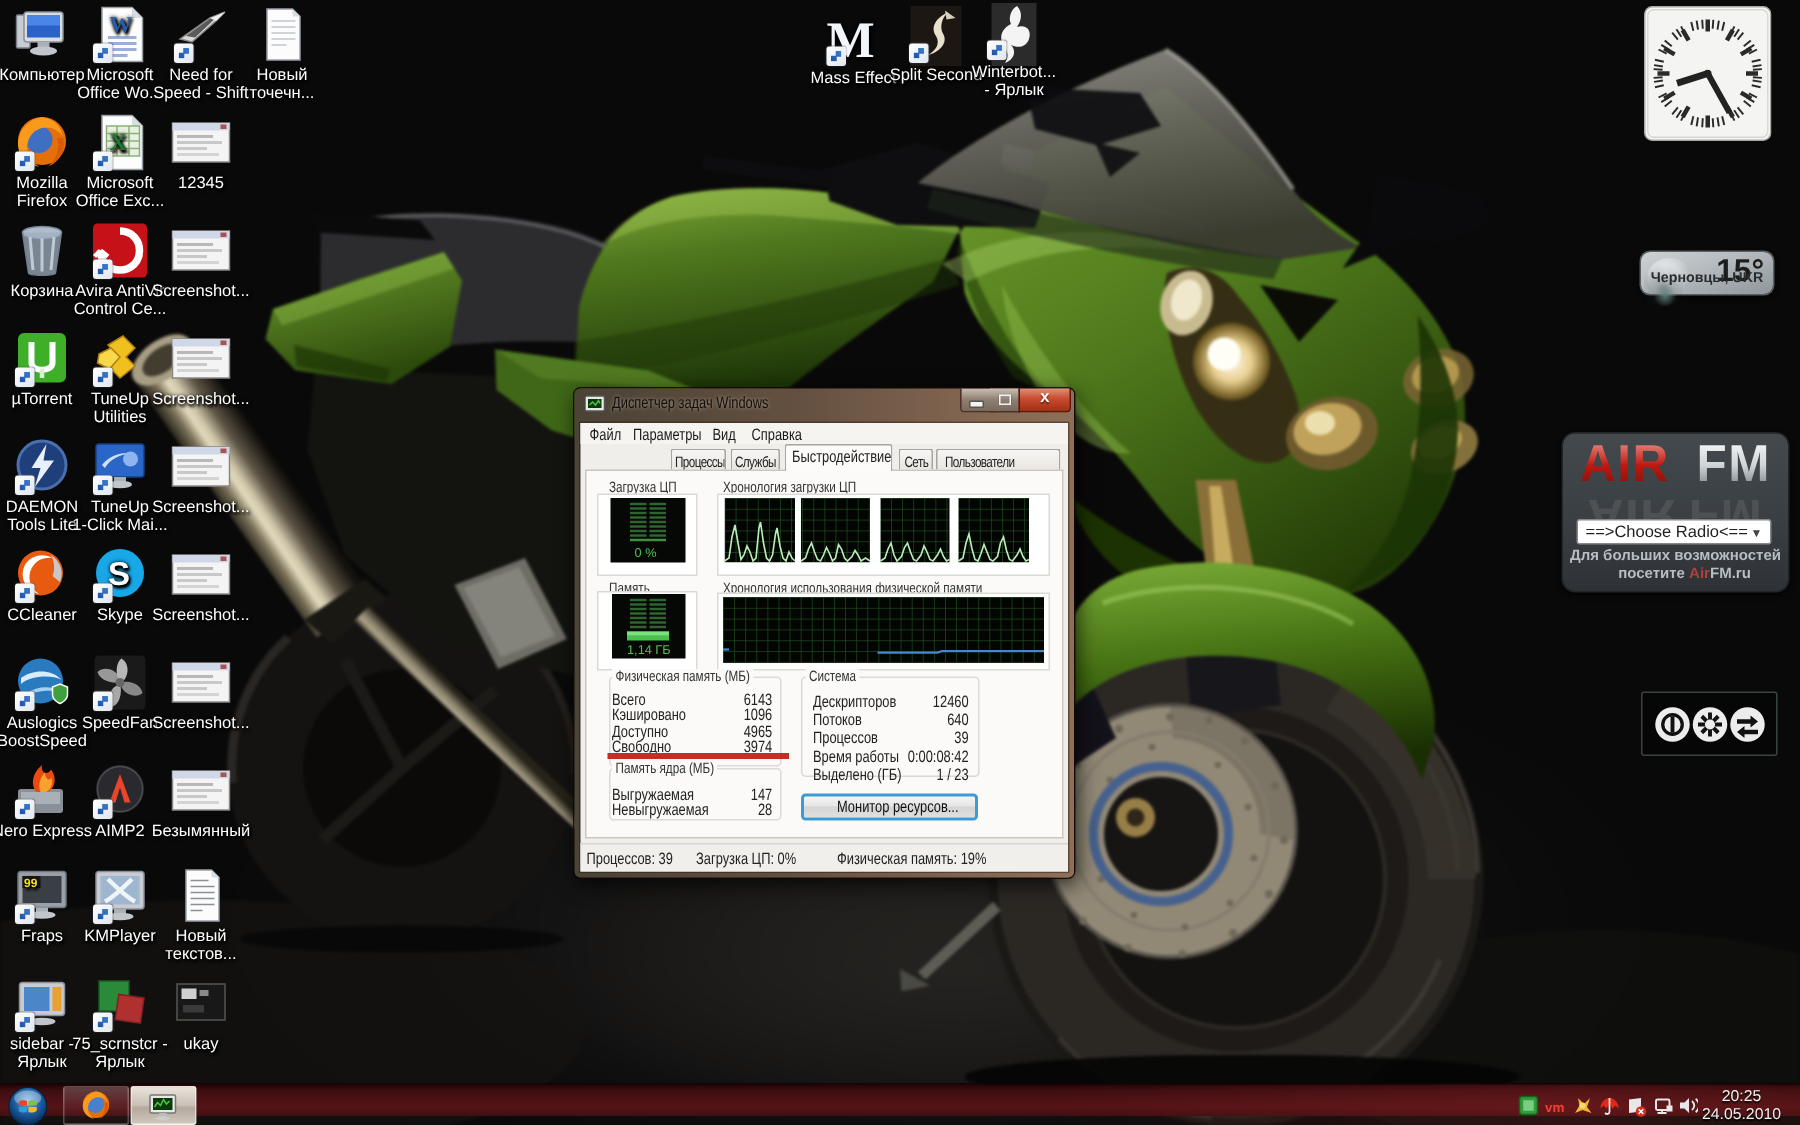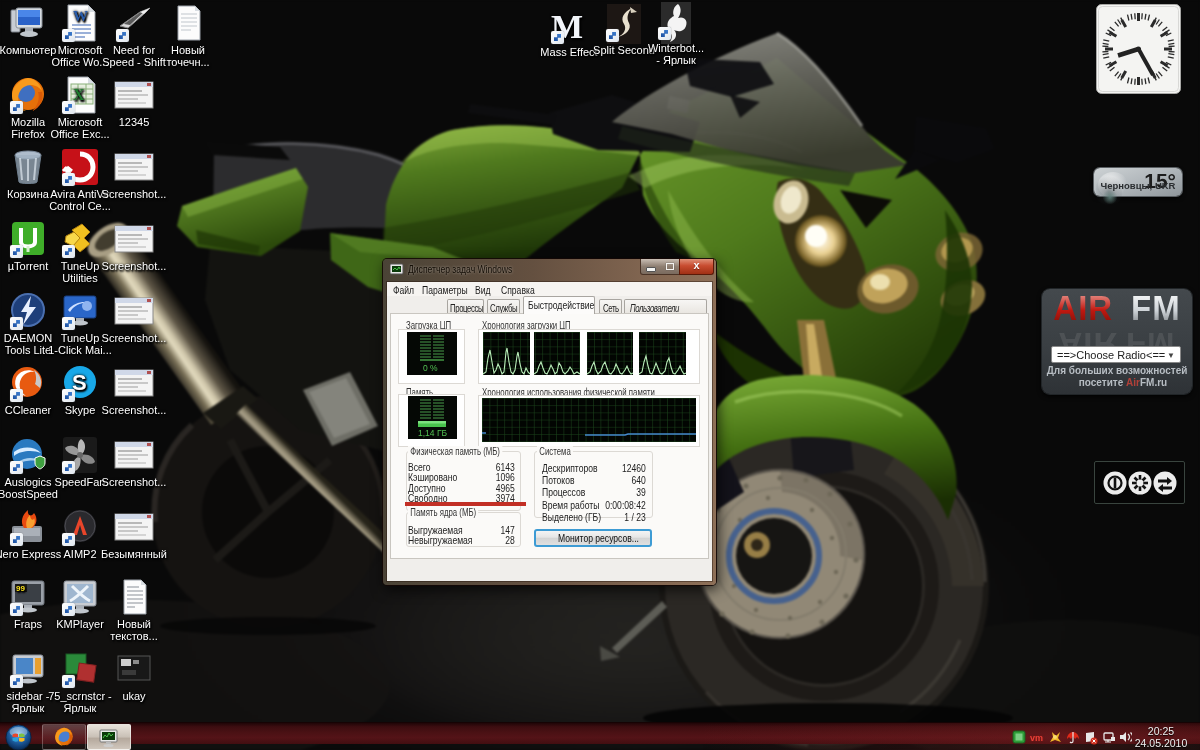--- a/index.html
+++ b/index.html
@@ -696,21 +696,21 @@
           </div>
    <div class="tab" style="left:100px;width:33px;">
             <span class="n9" style="position:absolute;left:2px;top:2px;color:#222;">Службы</span>
           </div>
    <div class="abs" style="left:136px;top:0px;width:72px;height:18px;background:#fcfbfa;border:1px solid #a8a5a0;border-bottom:none;border-radius:2px 2px 0 0;box-sizing:border-box;">
      <span class="n" style="position:absolute;left:4px;top:2px;">Быстродействие</span>
           </div>
    <div class="tab" style="left:212px;width:23px;">
             <span class="n9" style="position:absolute;left:3px;top:2px;color:#222;">Сеть</span>
           </div>
-   <div class="tab" style="left:237px;width:83px;font-style:italic;">
+   <div class="tab" style="left:237px;width:83px;">
             <span class="n9" style="position:absolute;left:5px;top:2px;color:#222;">Пользователи</span>
           </div>
   </div>
 
   <div class="abs" style="left:3px;top:32px;width:319px;height:245px;background:#fbfaf8;border:1px solid #c9c6c0;border-top:none;box-sizing:border-box;">
    <div class="abs n9" style="left:15px;top:6px;">Загрузка ЦП</div>
    <div class="abs" style="left:7px;top:15px;width:67px;height:55px;background:#fff;border:1px solid #dcd9d4;box-sizing:border-box;"></div>
    <div class="abs" style="left:16px;top:18px;width:50px;height:43px;background:#050805;">
     <svg width="50" height="43" viewBox="0 0 50 43">
      <g stroke="#2f6430" stroke-width="1.6">
@@ -813,20 +813,25 @@
      <div class="kv">Процессов<i>39</i></div>
      <div class="kv">Время работы<i>0:00:08:42</i></div>
      <div class="kv">Выделено (ГБ)<i>1 / 23</i></div>
    </div>
 
    <div class="abs" style="left:143px;top:215px;width:118px;height:18px;border:2px solid #3d9bd4;border-radius:3px;background:linear-gradient(180deg,#f4f4f4,#e6e6e6 45%,#d4d4d4 50%,#e0e0e0);box-sizing:border-box;">
      <span class="n" style="position:absolute;left:22px;top:1px;color:#111;">Монитор ресурсов...</span>
           </div>
   </div>
 
+  <div class="abs" style="left:0;top:280px;width:325px;height:19px;background:#f1efec;border-top:1px solid #d8d5d0;color:#222;box-sizing:border-box;">
+    <span class="abs n" style="left:4px;top:4px;">Процессов: 39</span>
+    <span class="abs n" style="left:77px;top:4px;">Загрузка ЦП: 0%</span>
+    <span class="abs n" style="left:171px;top:4px;">Физическая память: 19%</span>
+  </div>
  </div>
 </div>
 
 <div class="abs" style="left:0;top:722px;width:1200px;height:22px;
  background:linear-gradient(180deg,#1f0507 0%,#3c0d10 18%,#4a1114 45%,#541317 70%,#420e11 100%);
  border-top:1px solid #160304;box-sizing:border-box;">
  <div class="abs" style="left:700px;top:0;width:500px;height:28px;background:linear-gradient(90deg,rgba(120,30,30,0) 0%,rgba(150,40,40,0.25) 70%,rgba(120,30,30,0.15) 100%);"></div>
 
  <svg class="abs" style="left:5px;top:1px;" width="27" height="27" viewBox="0 0 27 27">
   <defs>

